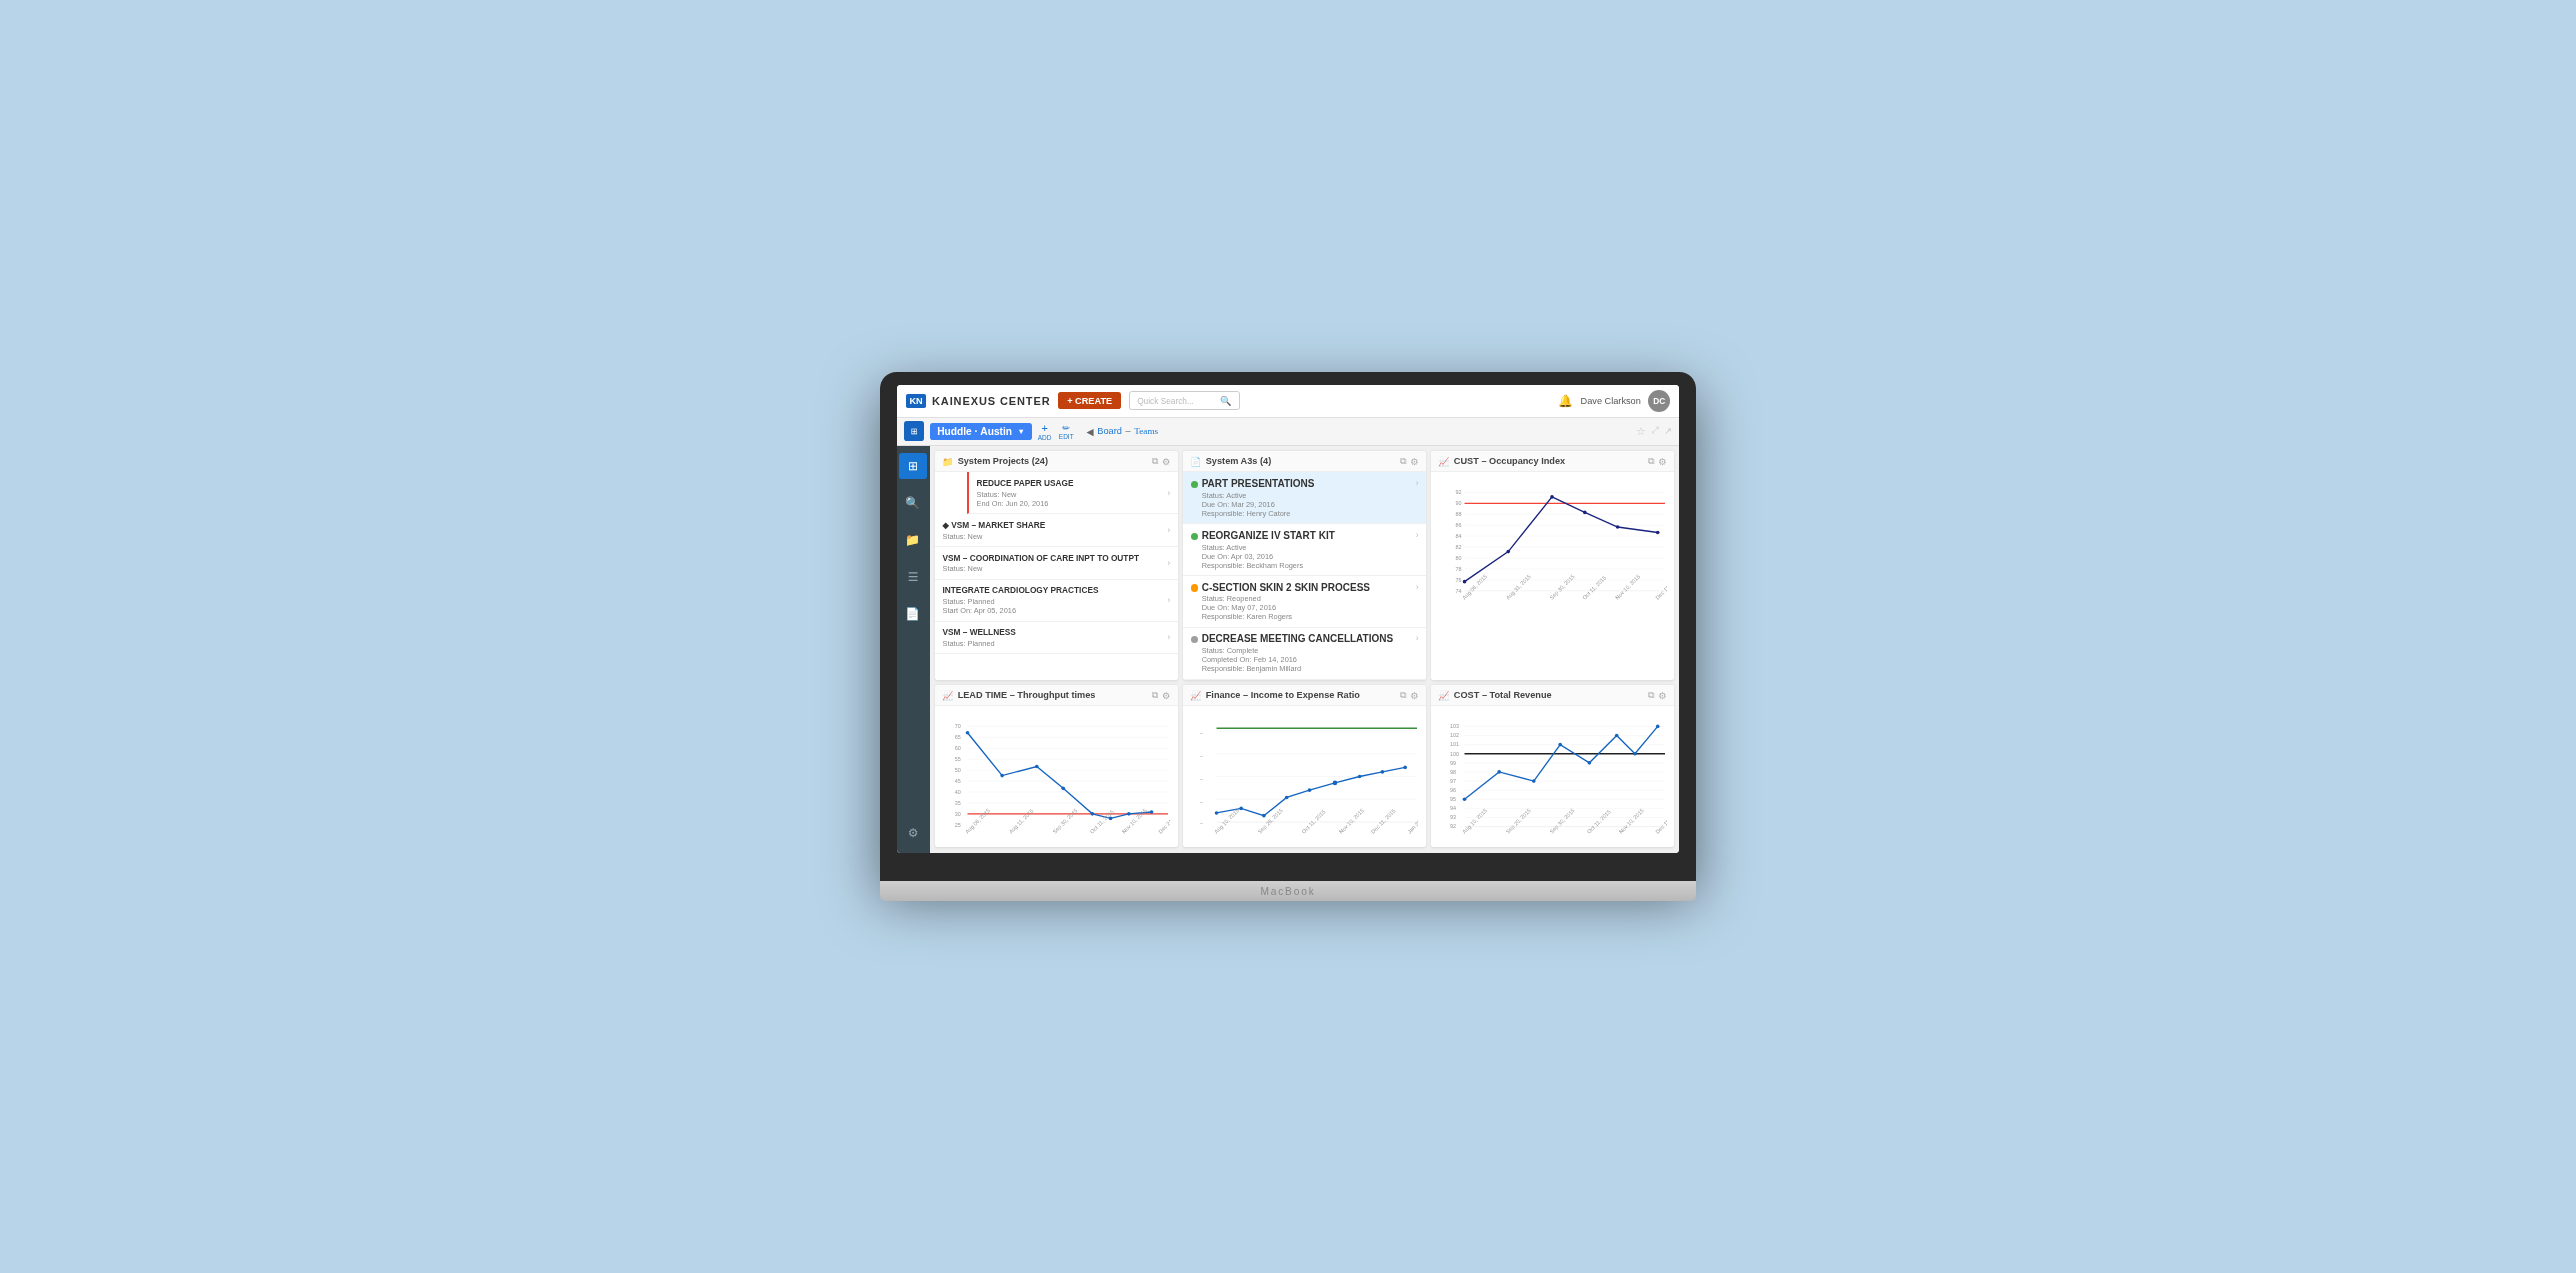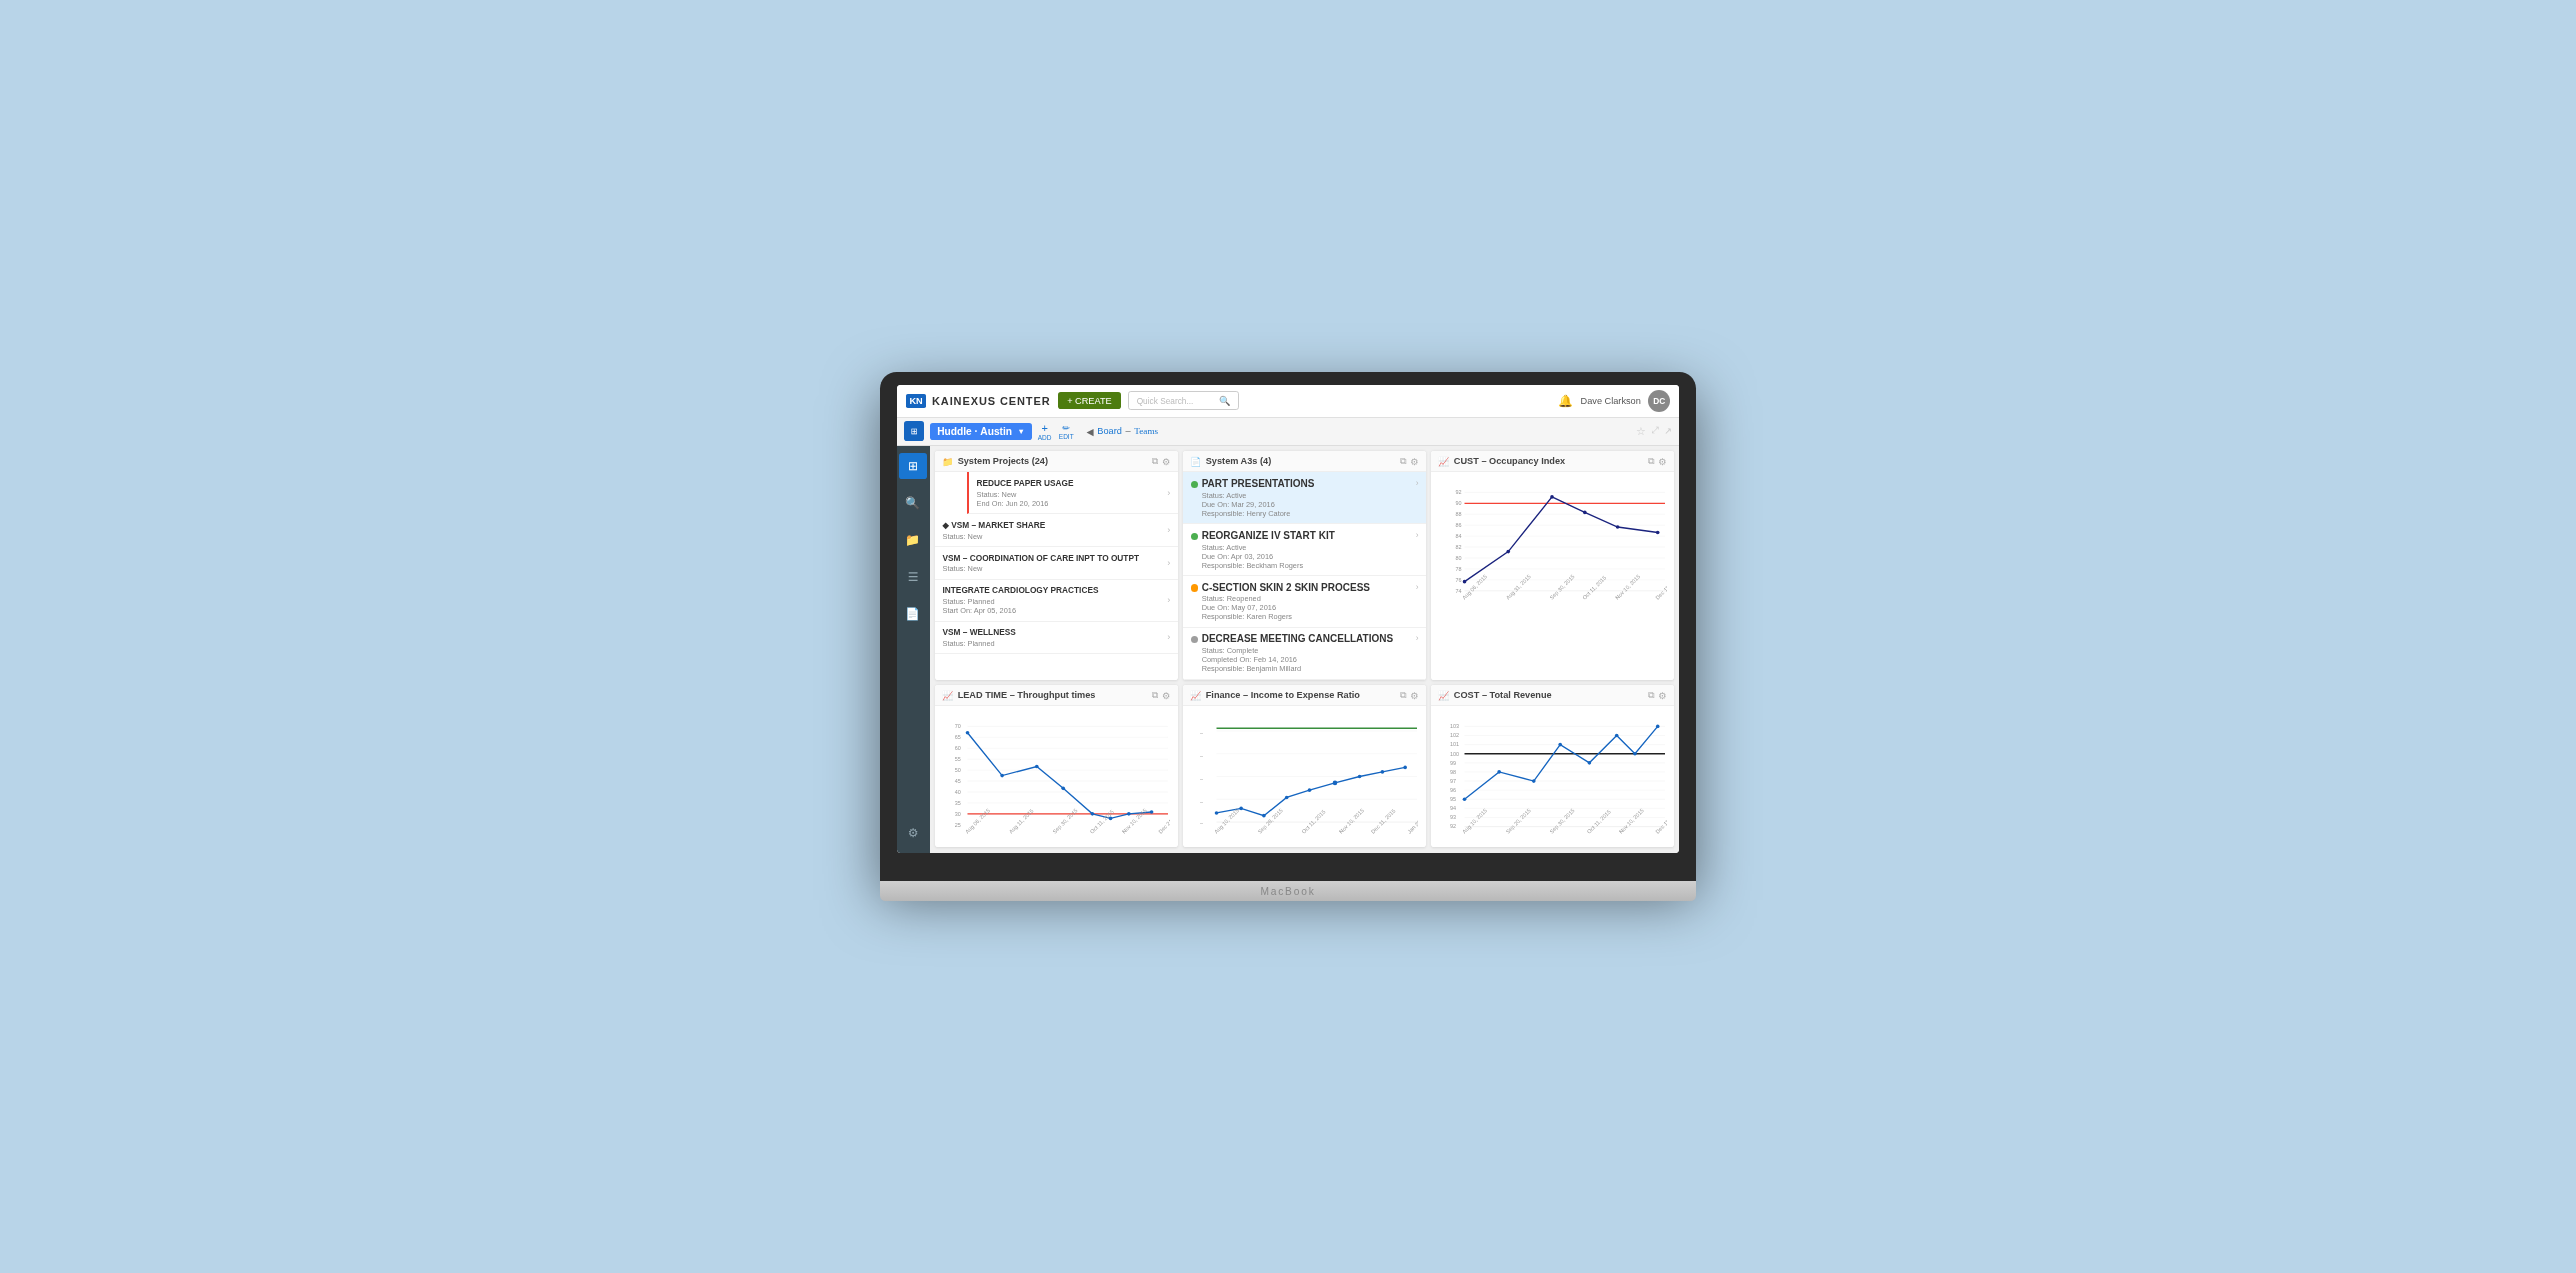--- a/index.html
+++ b/index.html
@@ -74,27 +74,27 @@
       background: #1565c0;
       color: white;
       font-size: 9.2px;
       font-weight: 900;
       padding: 1.8px 3.7px;
       border-radius: 1.8px;
       letter-spacing: 0;
     }
 
     .create-btn {
-      background: #4d7c0f;
+      background: #c2410c;
       color: white;
       border: none;
       border-radius: 2.8px;
       padding: 3.7px 9.2px;
       font-size: 9.2px;
-      font-weight: 400;
+      font-weight: 700;
       cursor: pointer;
       display: flex;
       align-items: center;
       gap: 2.8px;
     }
 
     .search-box {
       border: 0.9px solid #ccc;
       border-radius: 2.8px;
       padding: 2.8px 7.4px;

